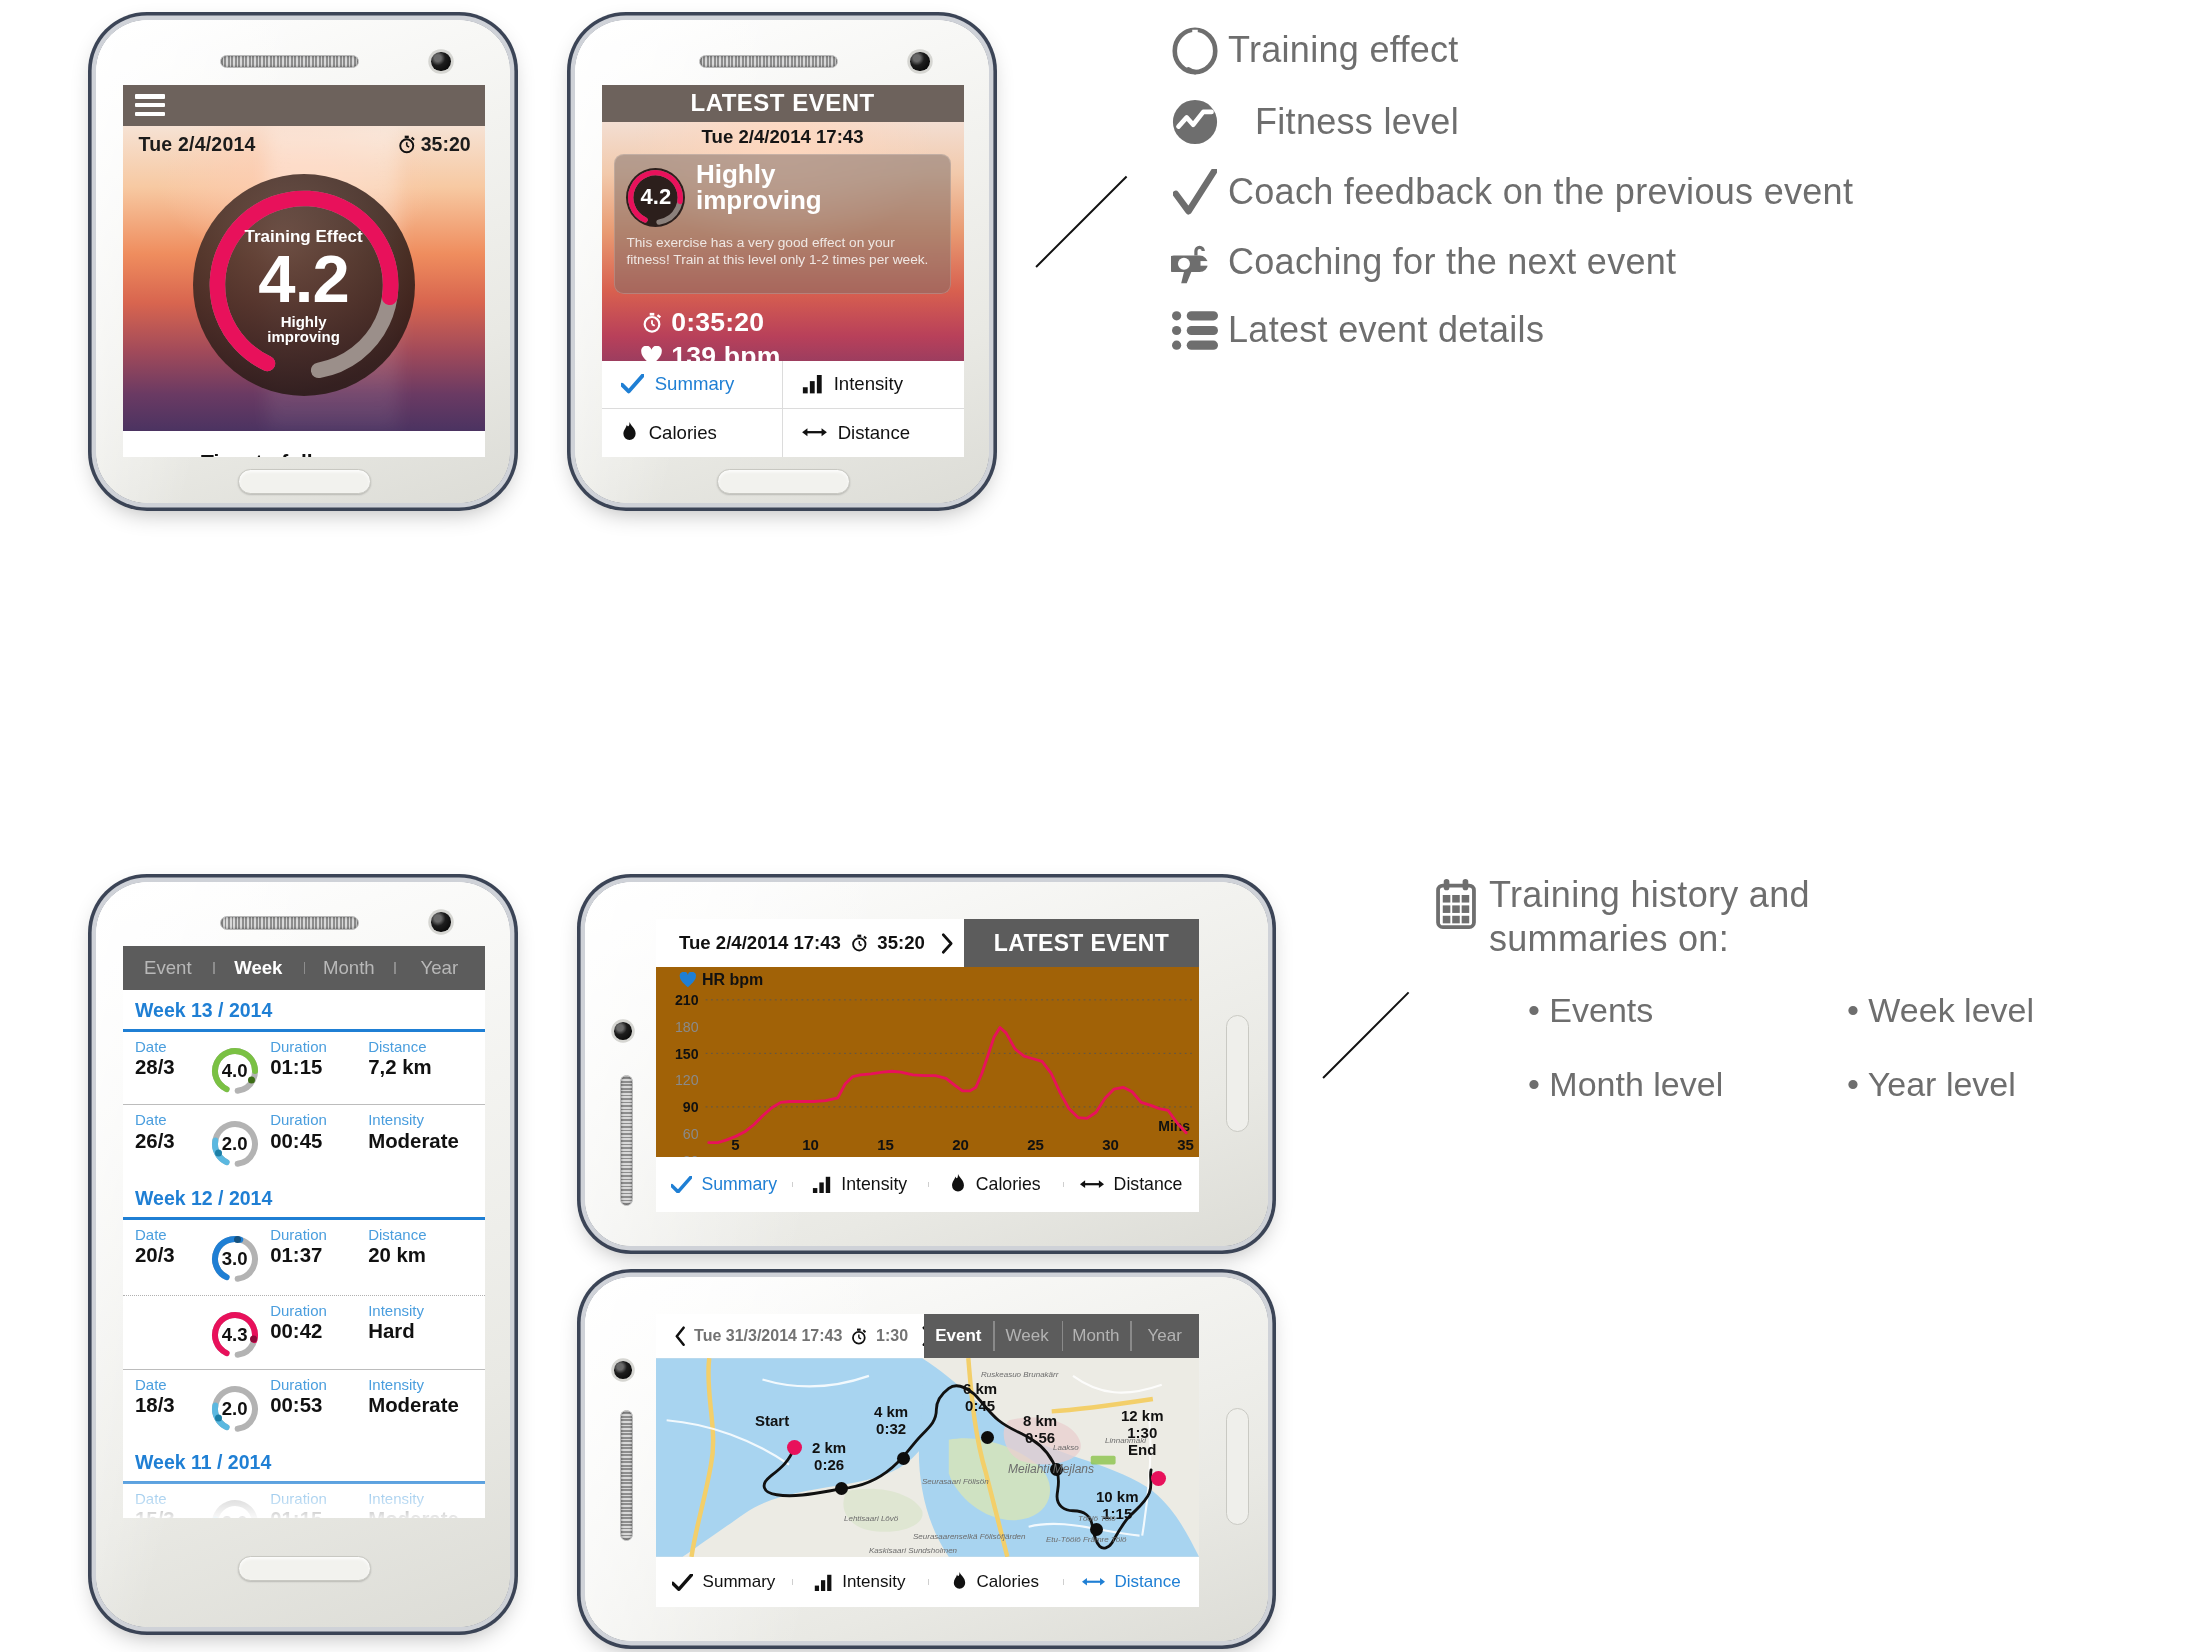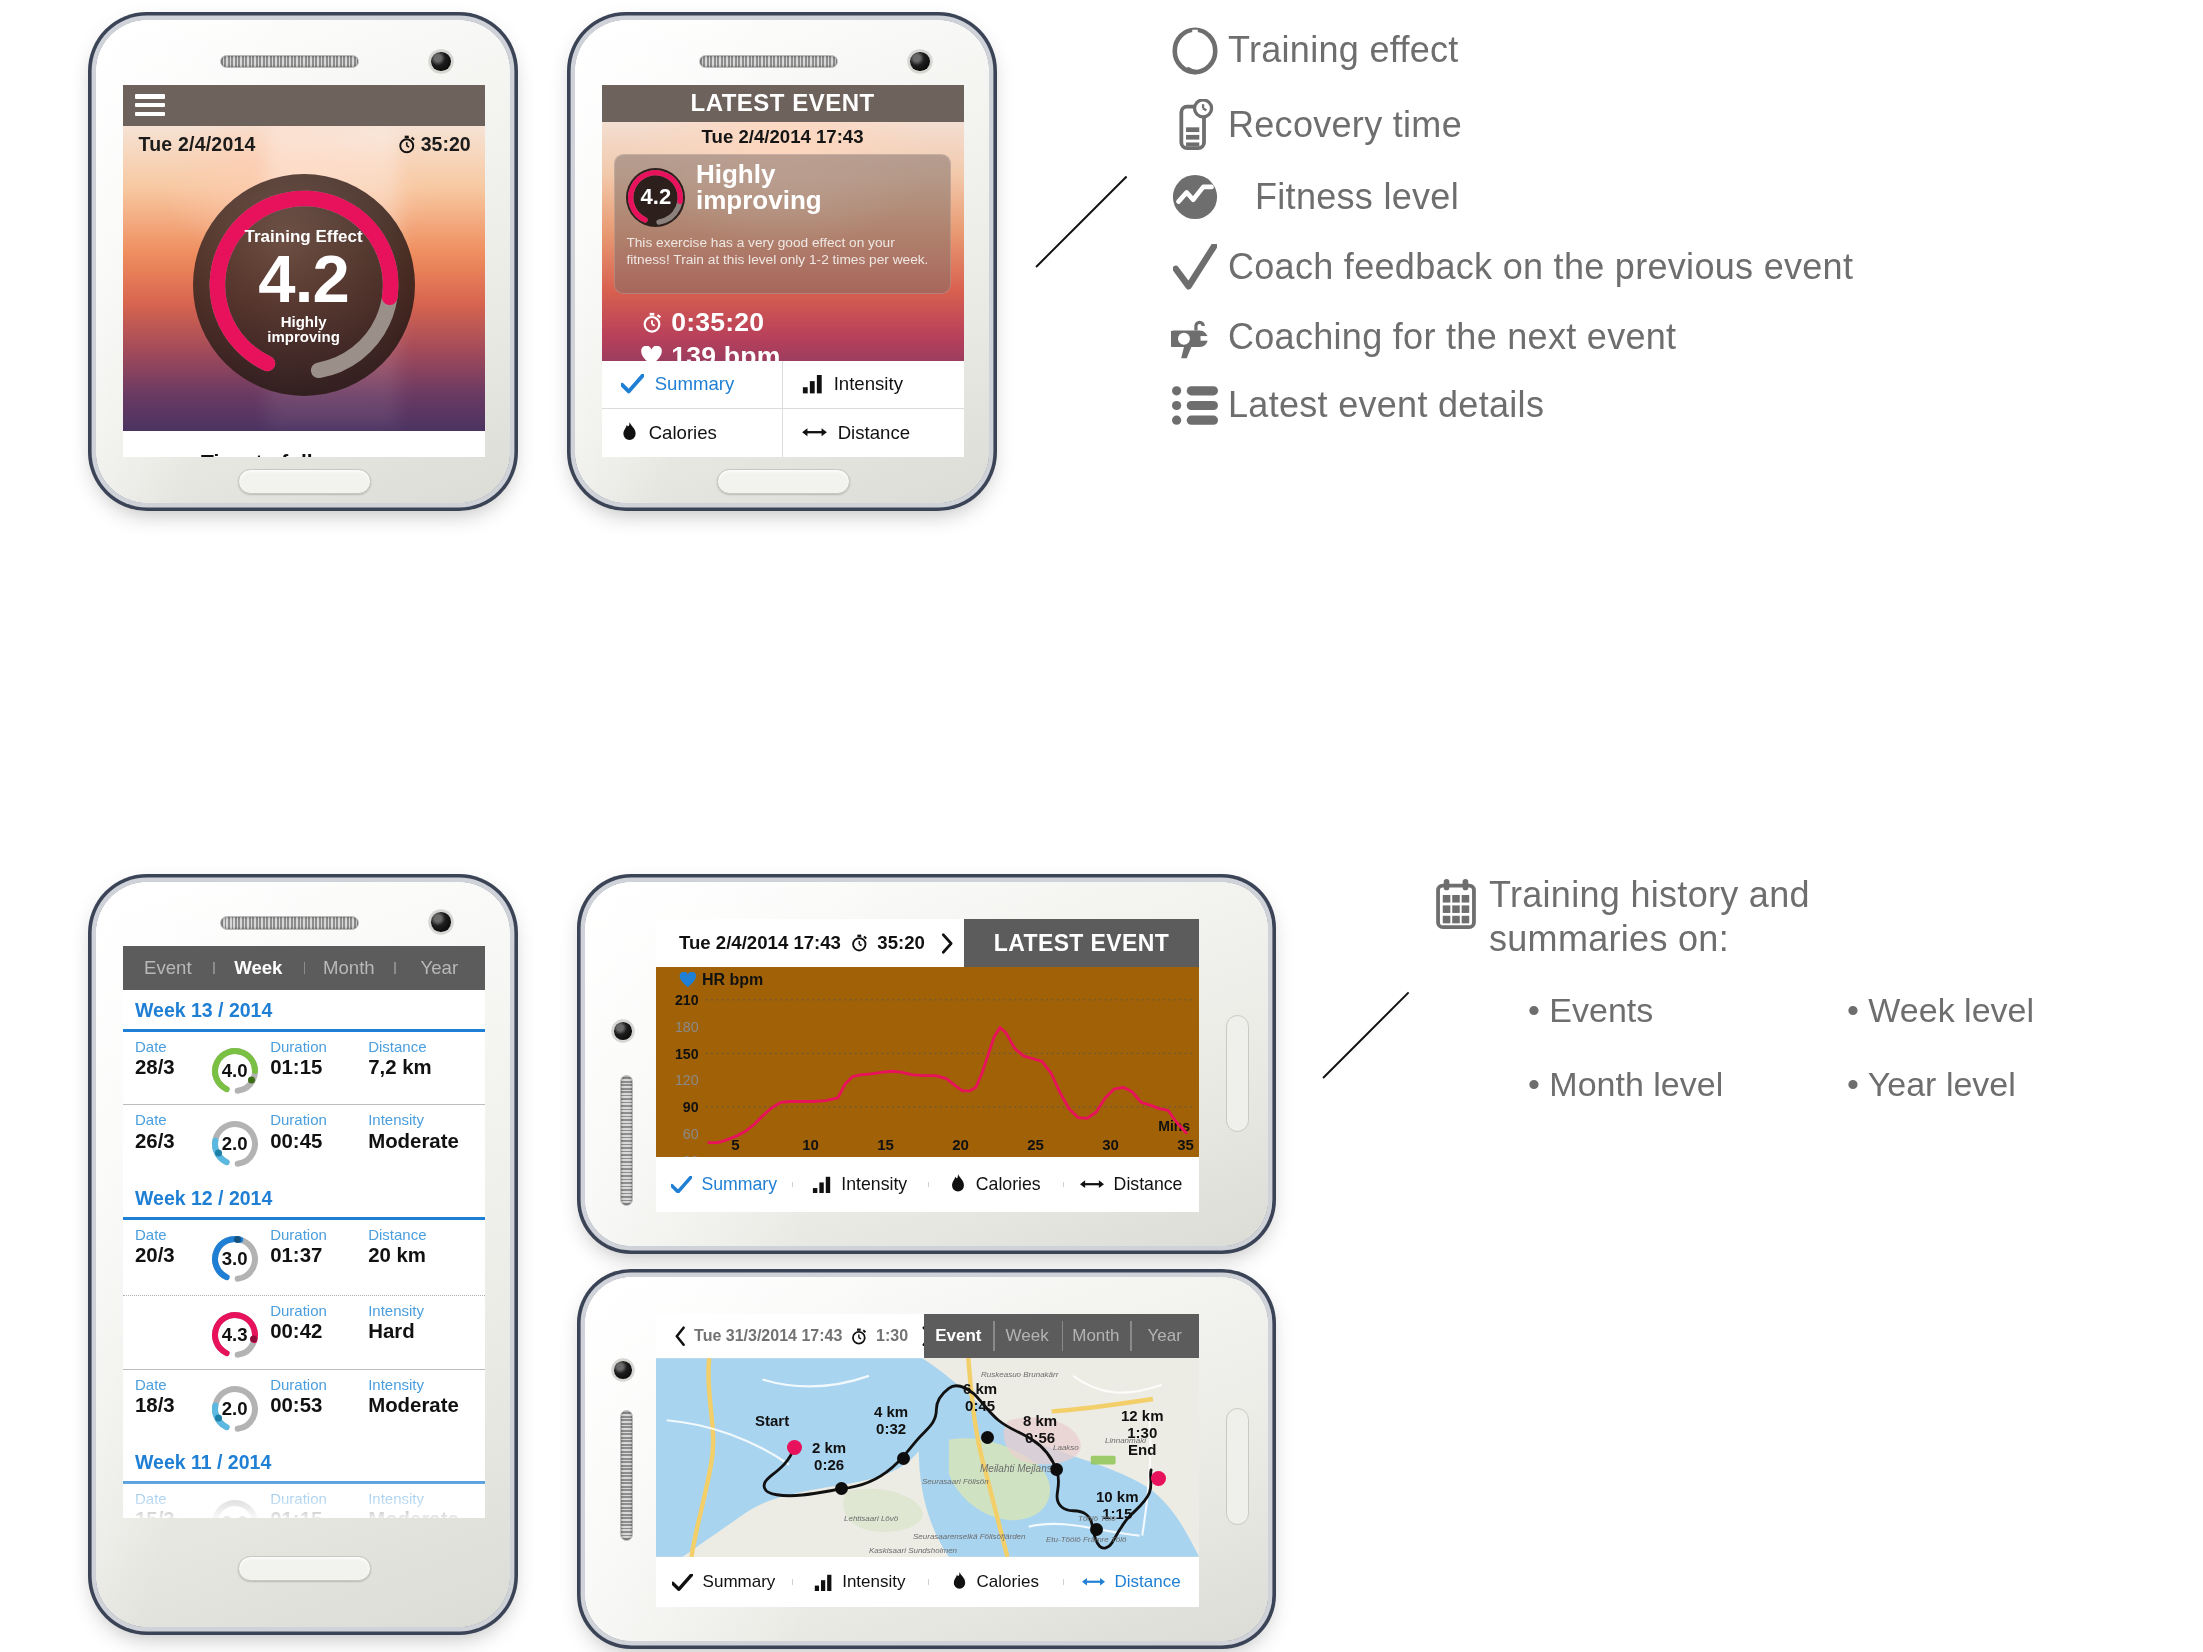--- a/index.html
+++ b/index.html
@@ -322,34 +322,20 @@
   <div class="lrow" style="margin-bottom:24px;">
     <span class="licon">
       <svg width="46" height="50" viewBox="0 0 50 54">
           <path d="M25 51 A22 23 0 1 1 25 5 A22 23 0 0 1 25 51" fill="none" stroke="#6e6e6e" stroke-width="5" stroke-linecap="round"></path>
           <line x1="25" y1="5" x2="25" y2="28" stroke="#fff" stroke-width="6"></line>
           <path d="M25 51 A22 23 0 0 1 18 48" fill="none" stroke="#6e6e6e" stroke-width="5" stroke-linecap="round"></path>
         </svg>
     </span>
     <span class="ltxt">Training effect</span>
   </div>
-  <div class="lrow" style="margin-bottom:24px;">
-    <span class="licon">
-      <svg width="39" height="51" viewBox="0 0 40 54">
-          <rect x="5" y="8" width="24" height="44" rx="6" fill="none" stroke="#6e6e6e" stroke-width="4"></rect>
-          <rect x="10" y="30" width="14" height="5" fill="#6e6e6e"></rect>
-          <rect x="10" y="38" width="14" height="5" fill="#6e6e6e"></rect>
-          <rect x="10" y="46" width="14" height="4" fill="#6e6e6e"></rect>
-          <circle cx="28" cy="10" r="9" fill="#fff" stroke="#6e6e6e" stroke-width="3.5"></circle>
-          <line x1="28" y1="10" x2="28" y2="5.5" stroke="#6e6e6e" stroke-width="2.5"></line>
-          <line x1="28" y1="10" x2="31.5" y2="12" stroke="#6e6e6e" stroke-width="2.5"></line>
-        </svg>
-    </span>
-    <span class="ltxt">Recovery time</span>
-  </div>
   <div class="lrow" style="margin-bottom:24px;gap:27px;">
     <span class="licon">
       <svg width="46" height="46" viewBox="0 0 50 50">
           <circle cx="25" cy="25" r="24" fill="#6e6e6e"></circle>
           <polyline points="7,30 16,20 23,28 34,14 43,14" fill="none" stroke="#fff" stroke-width="5" stroke-linejoin="round" stroke-linecap="round"></polyline>
         </svg>
     </span>
     <span class="ltxt">Fitness level</span>
   </div>
   <div class="lrow" style="margin-bottom:24px;">
@@ -756,21 +742,21 @@
       </div>
 
       <div class="pin" style="left:495px;top:113px;"></div>
       <div class="mk" style="left:465px;top:50px;">
         <div>12 km</div>
         <div>1:30</div>
         <div>End</div>
       </div>
 
       <div style="position:absolute;left:266px;top:119px;font-size:8px;font-style:italic;color:#6c6c6c;text-align:center;line-height:1.15;">Seurasaari Fölisön</div>
-      <div style="position:absolute;left:324px;top:105px;font-size:10px;font-style:italic;color:#6c6c6c;text-align:center;line-height:1.15;">Meilahti Mejlans</div>
+      <div style="position:absolute;left:352px;top:105px;font-size:12px;font-style:italic;color:#6c6c6c;text-align:center;line-height:1.15;">Meilahti Mejlans</div>
       <div style="position:absolute;left:188px;top:156px;font-size:8px;font-style:italic;color:#6c6c6c;text-align:center;line-height:1.15;">Lehtisaari Lövö</div>
       <div style="position:absolute;left:257px;top:174px;font-size:8px;font-style:italic;color:#6c6c6c;text-align:center;line-height:1.15;">Seurasaarenselkä Fölisöfjärden</div>
       <div style="position:absolute;left:325px;top:12.4px;font-size:8px;font-style:italic;color:#6c6c6c;text-align:center;line-height:1.15;">Ruskeasuo Brunakärr</div>
       <div style="position:absolute;left:397px;top:85px;font-size:8px;font-style:italic;color:#6c6c6c;text-align:center;line-height:1.15;">Laakso</div>
       <div style="position:absolute;left:449px;top:78px;font-size:8px;font-style:italic;color:#6c6c6c;text-align:center;line-height:1.15;">Linnanmaki</div>
       <div style="position:absolute;left:422px;top:156px;font-size:8px;font-style:italic;color:#6c6c6c;text-align:center;line-height:1.15;">Töölö Tölö</div>
       <div style="position:absolute;left:390px;top:177px;font-size:8px;font-style:italic;color:#6c6c6c;text-align:center;line-height:1.15;">Etu-Töölö Främre Tölö</div>
       <div style="position:absolute;left:213px;top:188px;font-size:8px;font-style:italic;color:#6c6c6c;text-align:center;line-height:1.15;">Kaskisaari Sundsholmen</div>
     </div>
 

